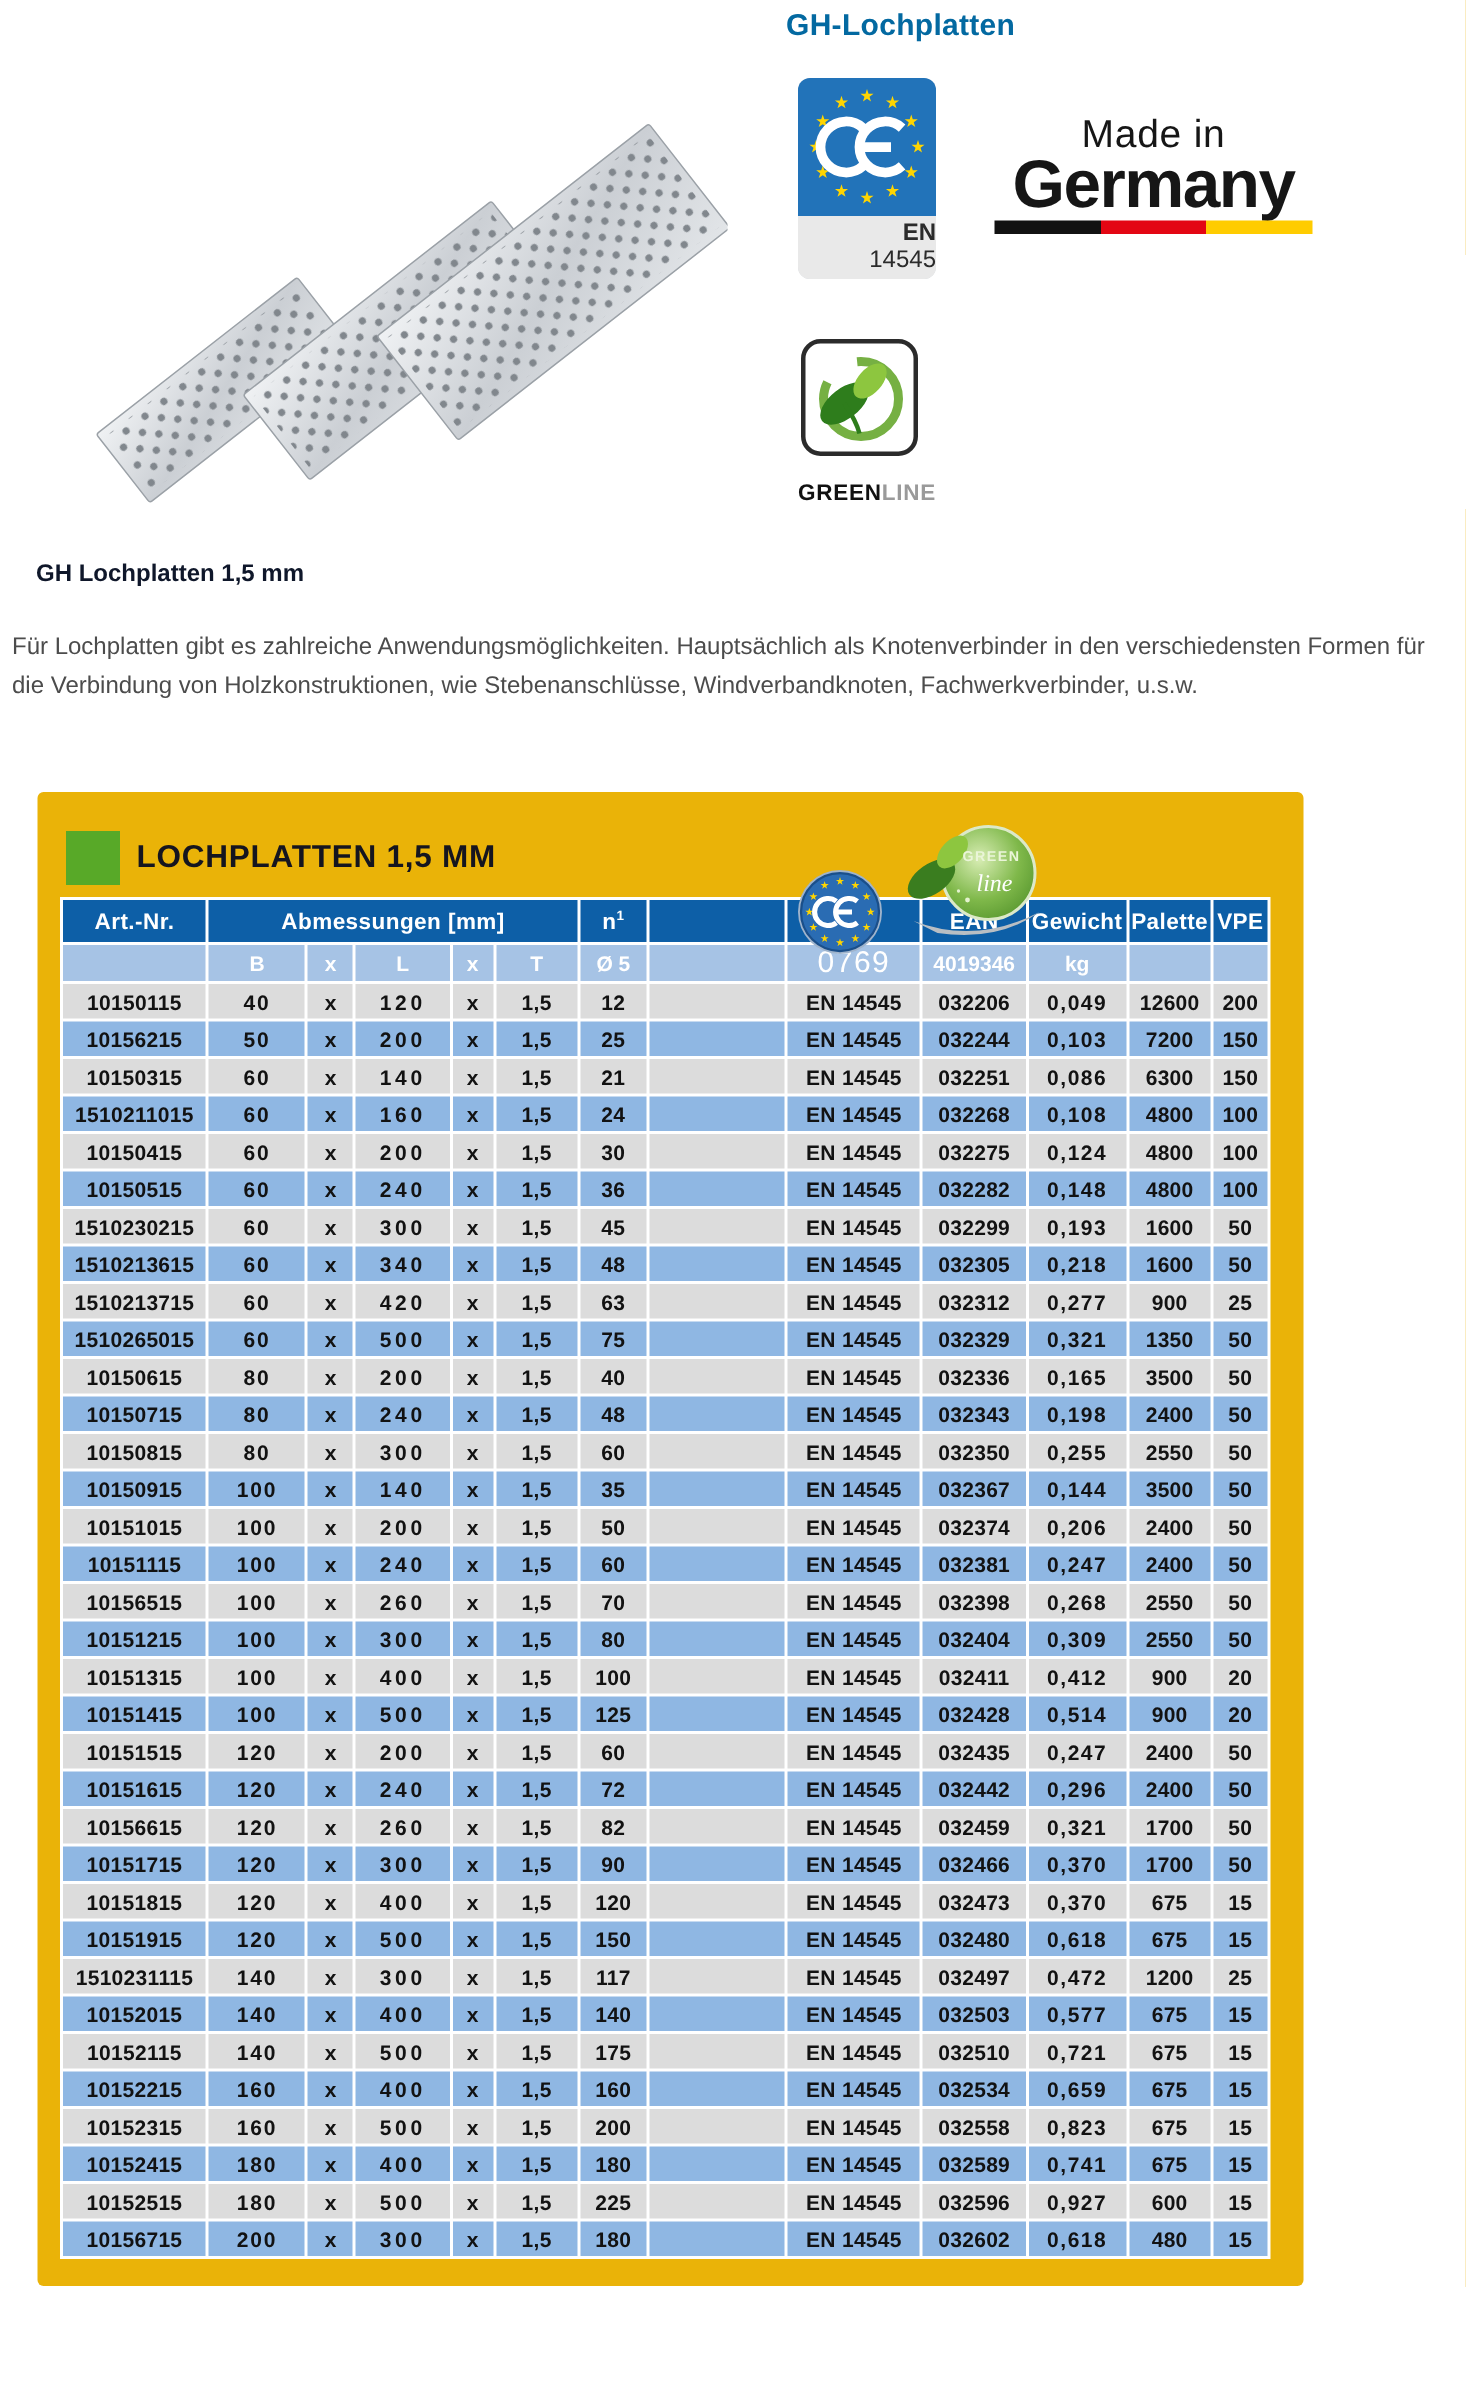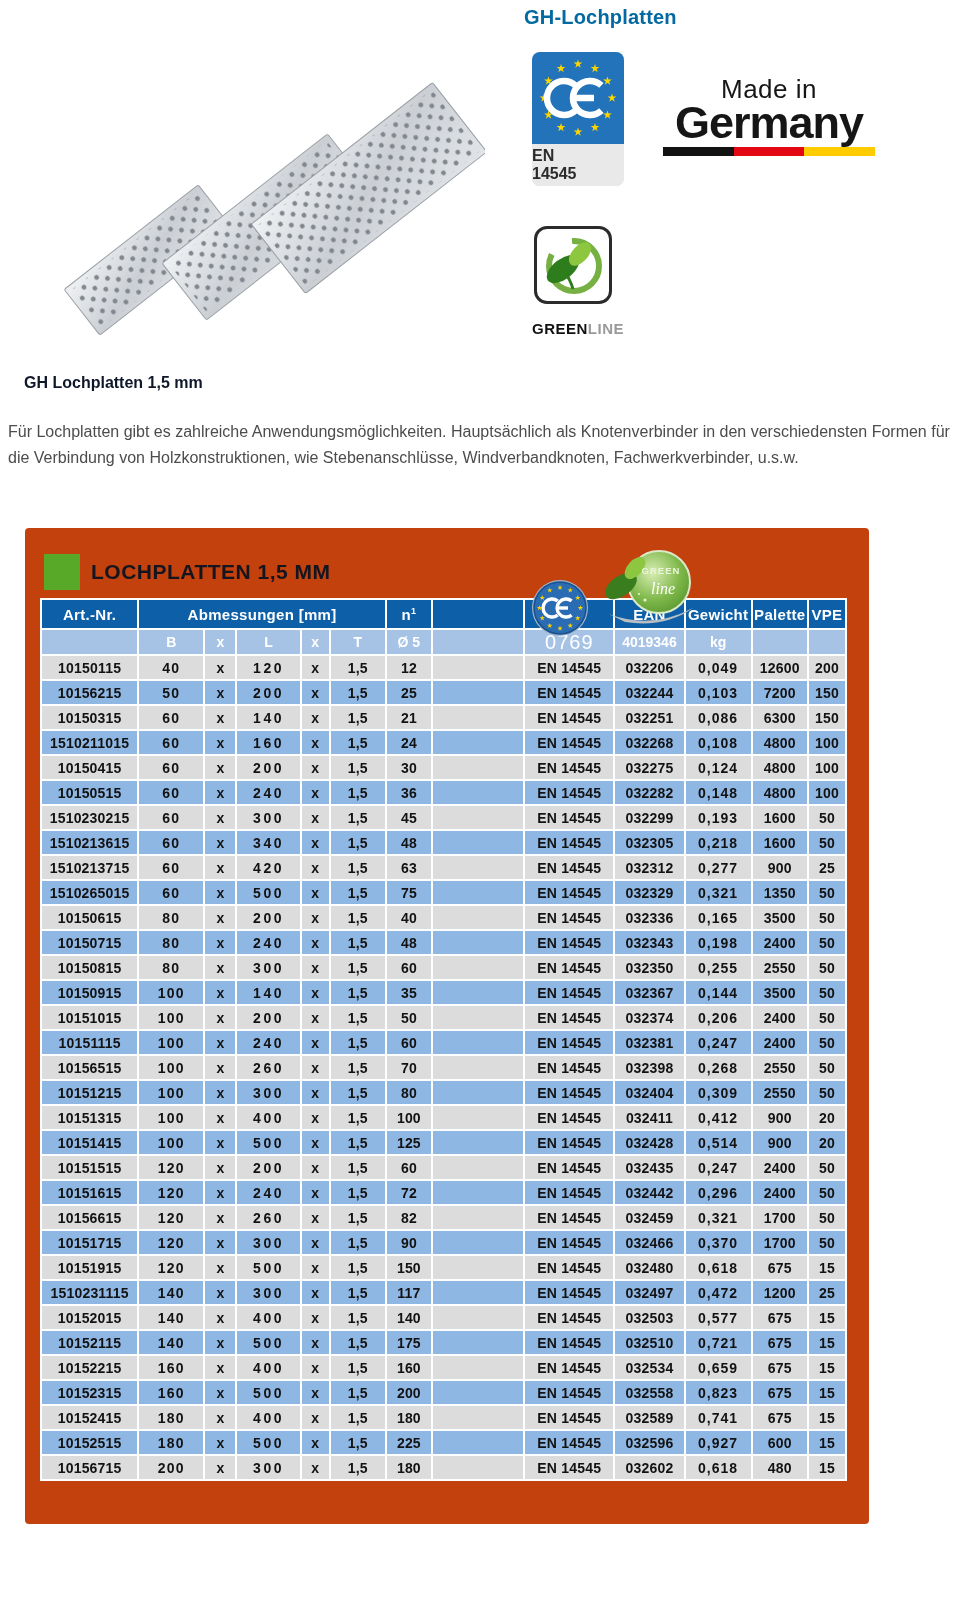--- a/index.html
+++ b/index.html
@@ -13,23 +13,23 @@
   
   .page-title {
     position:absolute; left:524px; top:6px;
     font-size:20px; font-weight:700; color:#0369a1; letter-spacing:0.2px;
   }
   .plates { position:absolute; left:45px; top:42px; width:440px; height:295px; }
 
   .ce-logo { position:absolute; left:532px; top:52px; width:92px; border-radius:8px; overflow:hidden;
              box-shadow:0 0 0 1px #d4d9de inset; }
   .ce-blue { width:92px; height:92px; background:#2273B9; position:relative; }
-  .ce-gray { width:92px; height:42px; background:#E9E9E9; text-align:left; padding-top:3px; }
+  .ce-gray { width:92px; height:42px; background:#E9E9E9; text-align:right; padding-top:3px; }
   .ce-gray .l1 { font-size:16px; font-weight:700; color:#2b2b2b; line-height:18px; }
-  .ce-gray .l2 { font-size:16px; font-weight:700; color:#2b2b2b; line-height:18px; }
+  .ce-gray .l2 { font-size:16px; font-weight:400; color:#2b2b2b; line-height:18px; }
 
   .mig { position:absolute; left:663px; top:76px; width:212px; text-align:center; color:#161616; }
   .mig-line1 { font-size:26px; font-weight:400; letter-spacing:0.5px; line-height:26px; }
   .mig-line2 { font-size:45px; font-weight:700; letter-spacing:-1px; line-height:42px; }
   .mig-bar { display:flex; height:9px; width:100%; margin-top:3px; }
   .mig-bar span { flex:1; }
   .mig-bar .b { background:#121212; }
   .mig-bar .r { background:#E30613; }
   .mig-bar .y { background:#FFCC00; }
 
@@ -38,21 +38,21 @@
             border-radius:13px; position:relative; overflow:hidden; }
   .gl-text { margin-top:16px; font-size:15px; font-weight:700; letter-spacing:0.5px; color:#111; white-space:nowrap; }
   .gl-text .gl-light { color:#9a9a9a; }
 
   
   .desc-heading { position:absolute; left:24px; top:374px; font-size:16px; font-weight:700; color:#0f172a; }
   .desc-text { position:absolute; left:8px; top:419px; width:954px; font-size:16px; color:#4c4c4c; line-height:26px; }
 
   
   .panel { position:absolute; left:25px; top:528px; width:844px; height:996px;
-           background:#c2410c; border-radius:4px; }
+           background:#eab308; border-radius:4px; }
   .green-square { position:absolute; left:19px; top:26px; width:36px; height:36px; background:#58A928; }
   .panel-title { position:absolute; left:66px; top:32px; font-size:21px; font-weight:700;
                  color:#15151F; letter-spacing:0.5px; }
 
   .badge-ce { position:absolute; left:506px; top:51px; width:58px; height:58px; z-index:5; }
   .badge-green { position:absolute; left:570px; top:20px; width:112px; height:84px; z-index:5; }
 
   table.data { position:absolute; left:15px; top:70px; width:807px;
                border-collapse:separate; border-spacing:2px; table-layout:fixed;
                background:#ffffff; }
@@ -623,20 +623,35 @@
           <td class="c5">1,5</td>
           <td class="c6">90</td>
           <td class="c7"></td>
           <td class="c8">EN 14545</td>
           <td class="c9">032466</td>
           <td class="c10">0,370</td>
           <td class="c11">1700</td>
           <td class="c12">50</td>
         </tr>
         <tr>
+          <td class="c0">10151815</td>
+          <td class="c1">120</td>
+          <td class="c2">x</td>
+          <td class="c3">400</td>
+          <td class="c4">x</td>
+          <td class="c5">1,5</td>
+          <td class="c6">120</td>
+          <td class="c7"></td>
+          <td class="c8">EN 14545</td>
+          <td class="c9">032473</td>
+          <td class="c10">0,370</td>
+          <td class="c11">675</td>
+          <td class="c12">15</td>
+        </tr>
+        <tr>
           <td class="c0">10151915</td>
           <td class="c1">120</td>
           <td class="c2">x</td>
           <td class="c3">500</td>
           <td class="c4">x</td>
           <td class="c5">1,5</td>
           <td class="c6">150</td>
           <td class="c7"></td>
           <td class="c8">EN 14545</td>
           <td class="c9">032480</td>

